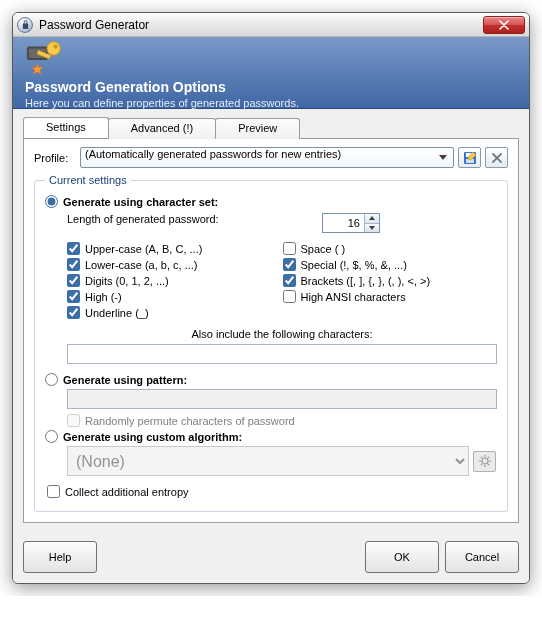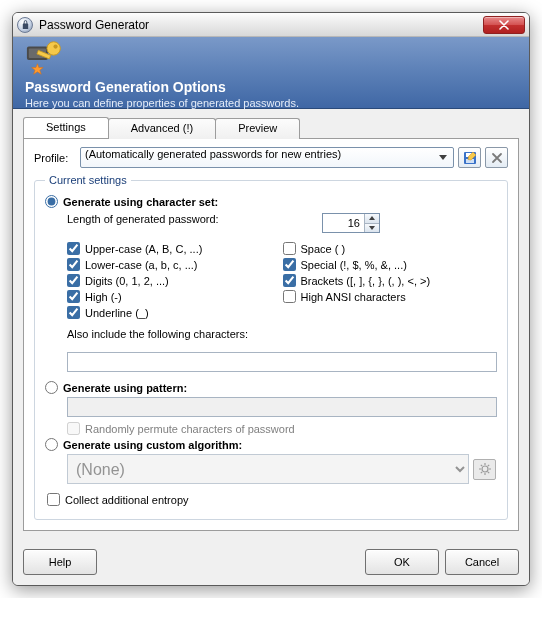--- a/index.html
+++ b/index.html
@@ -169,21 +169,21 @@
   }
   .spinner .spin-btns {
     position:absolute;right:0;top:0;bottom:0;width:15px;
     display:flex;flex-direction:column;
     border-left:1px solid #a8b4c2;
   }
   .spinner .sb { flex:1; display:flex;align-items:center;justify-content:center;
     background:linear-gradient(to bottom,#f6f9fc,#dbe4ee);}
   .spinner .sb:first-child{border-bottom:1px solid #a8b4c2;}
 
-  .also-label { margin-top:6px; margin-bottom:12px; }
+  .also-label { margin-top:6px; margin-bottom:4px;text-align:center; }
   .textfield {
     width: 100%; height: 20px;
     border: 1px solid #a8b4c2;
     background:#fff;
     padding: 2px 4px;
   }
   .textfield.disabled { background:#f0f0f0; color:#888;}
   select.combo {
     width: calc(100% - 28px); height:30px;
     border:1px solid #a8b4c2; background:#f0f0f0;
@@ -192,21 +192,21 @@
   }
   .disabled-text { color:#808080; }
 
   .footer {
     display:flex; padding: 8px 10px 10px;
     background:#f0f0f0;
     align-items:center;
   }
   .footer .spacer { flex:1; }
   .btn {
-    min-width: 74px; height: 26px;
+    min-width: 74px; height: 32px;
     border: 1px solid #707070;
     background: linear-gradient(to bottom,#fdfdfd,#e3e3e3);
     border-radius: 3px;
     font-size: 11px;
     padding: 0 12px;
     margin-left: 6px;
     box-shadow: inset 0 1px 0 rgba(255,255,255,0.8);
     cursor:pointer;
   }
   .btn:first-child{margin-left:0;}

